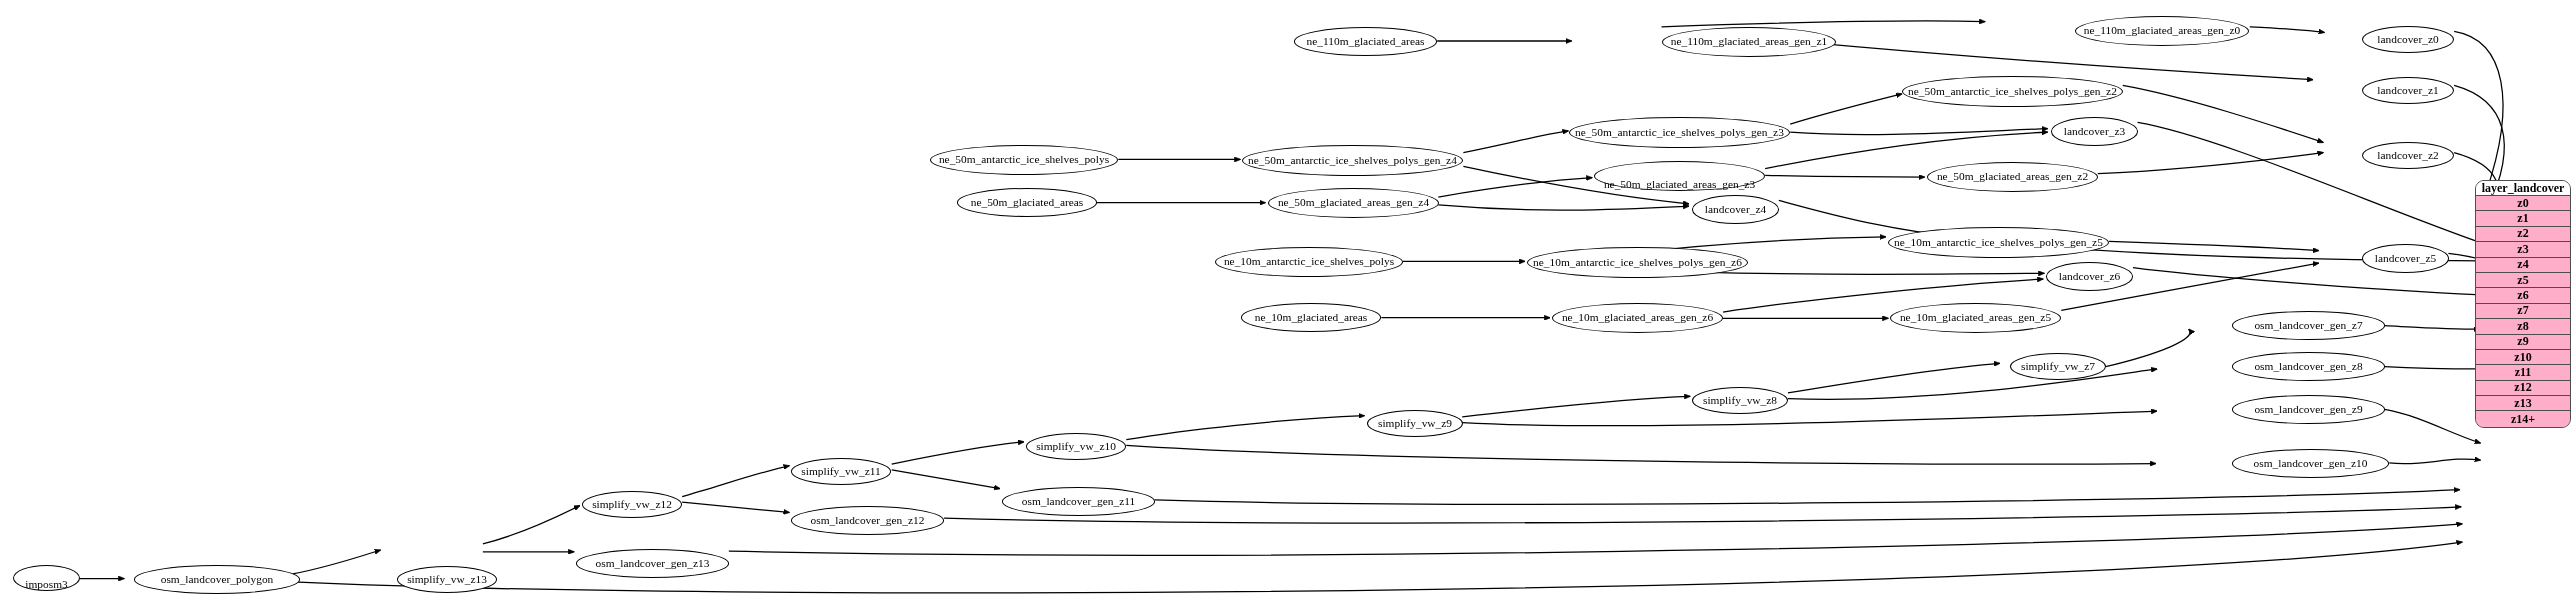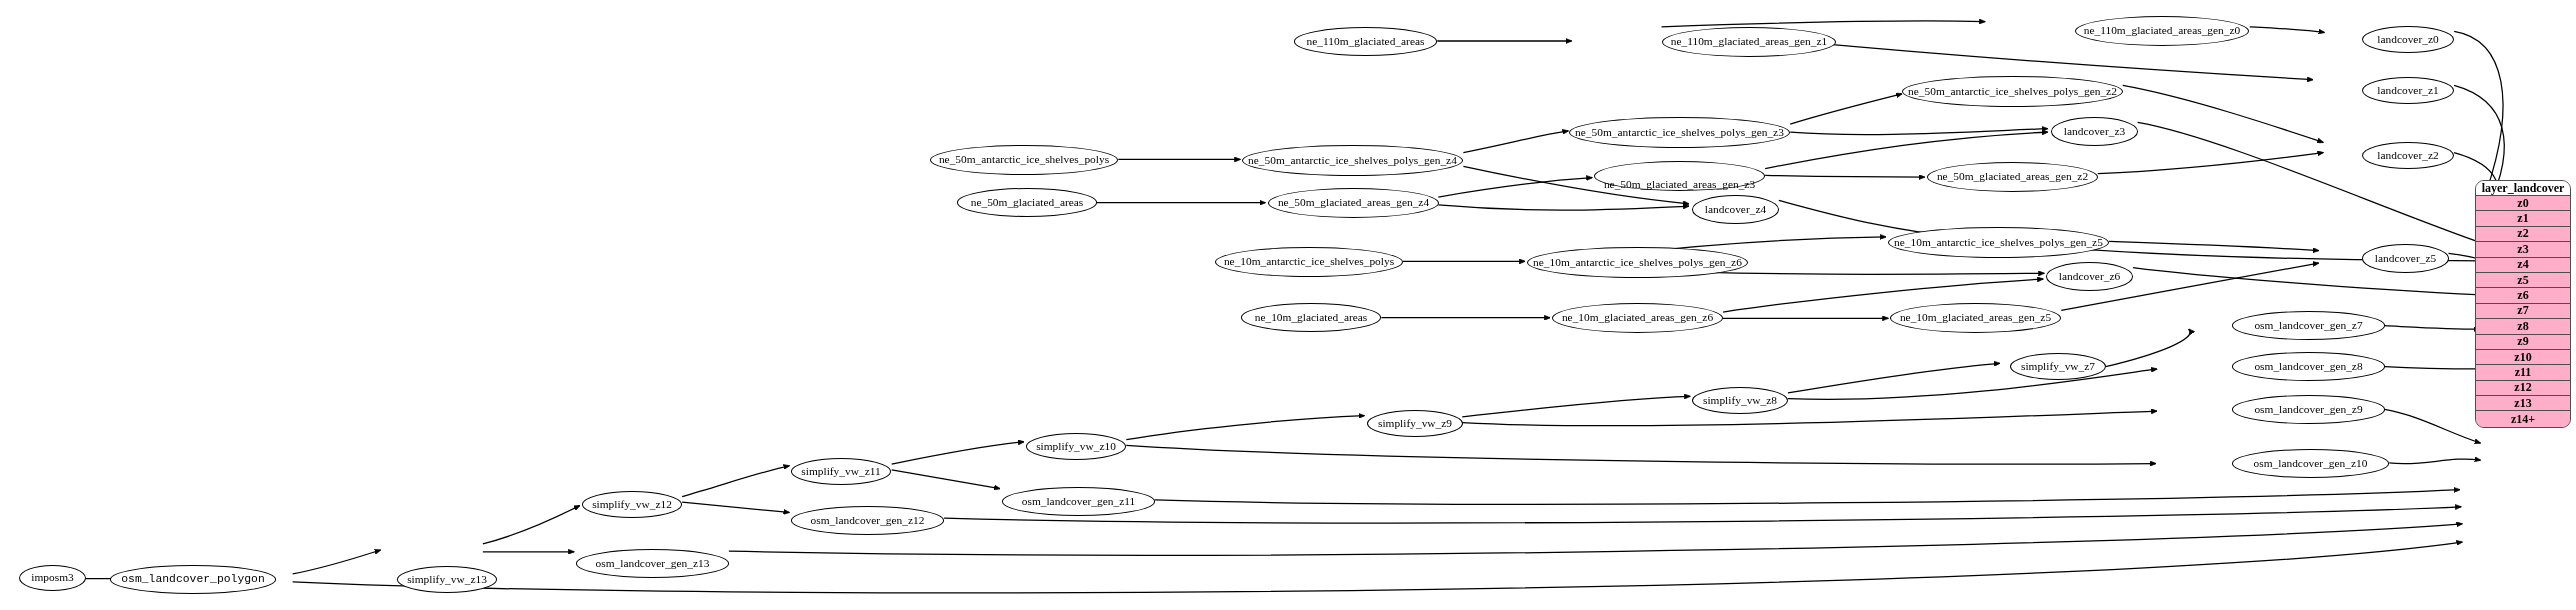--- a/index.html
+++ b/index.html
@@ -234,24 +234,24 @@
       </div>
       <div class="node" style="left: 791px; top: 506px; width: 153px; height: 28.5px;">
         <span class="lbl">osm_landcover_gen_z12</span>
       </div>
       <div class="node" style="left: 397px; top: 538px; width: 100px; height: 27px; margin-top: 28px;">
         <span class="lbl">simplify_vw_z13</span>
       </div>
       <div class="node" style="left: 576px; top: 538px; width: 153px; height: 28.5px; margin-top: 11px;">
         <span class="lbl">osm_landcover_gen_z13</span>
       </div>
-      <div class="node" style="left: 19px; top: 565px; width: 67px; height: 26px;">
+      <div class="node" style="left: 13px; top: 565px; width: 67px; height: 26px; align-items: flex-end;">
         <span class="lbl">imposm3</span>
       </div>
-      <div class="node" style="left: 110px; top: 565px; width: 166px; height: 28.5px; font-family: Liberation Mono, monospace;">
+      <div class="node" style="left: 134px; top: 565px; width: 166px; height: 28.5px;">
         <span class="lbl">osm_landcover_polygon</span>
       </div>
     </div>
 
   <div class="record" id="record-table" style="left: 2475px; top: 180px; width: 96px;">
       <div class="rowc head" style="height: 15px;">layer_landcover</div>
       <div class="rowc zrow" style="height: 15.4px;">z0</div>
       <div class="rowc zrow" style="height: 15.4px;">z1</div>
       <div class="rowc zrow" style="height: 15.4px;">z2</div>
       <div class="rowc zrow" style="height: 15.4px;">z3</div>

